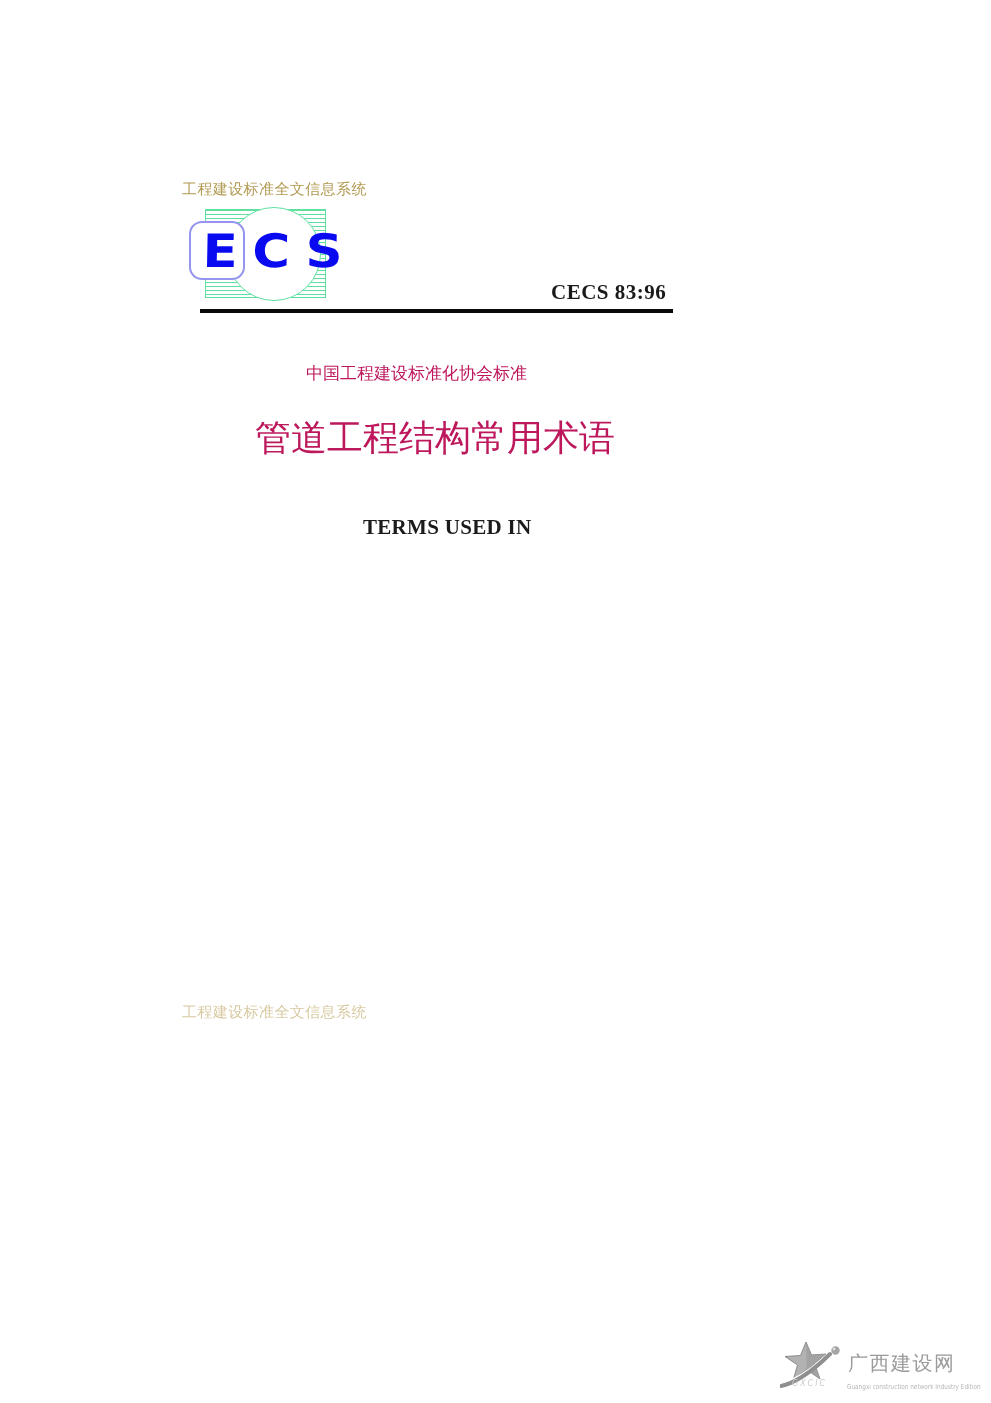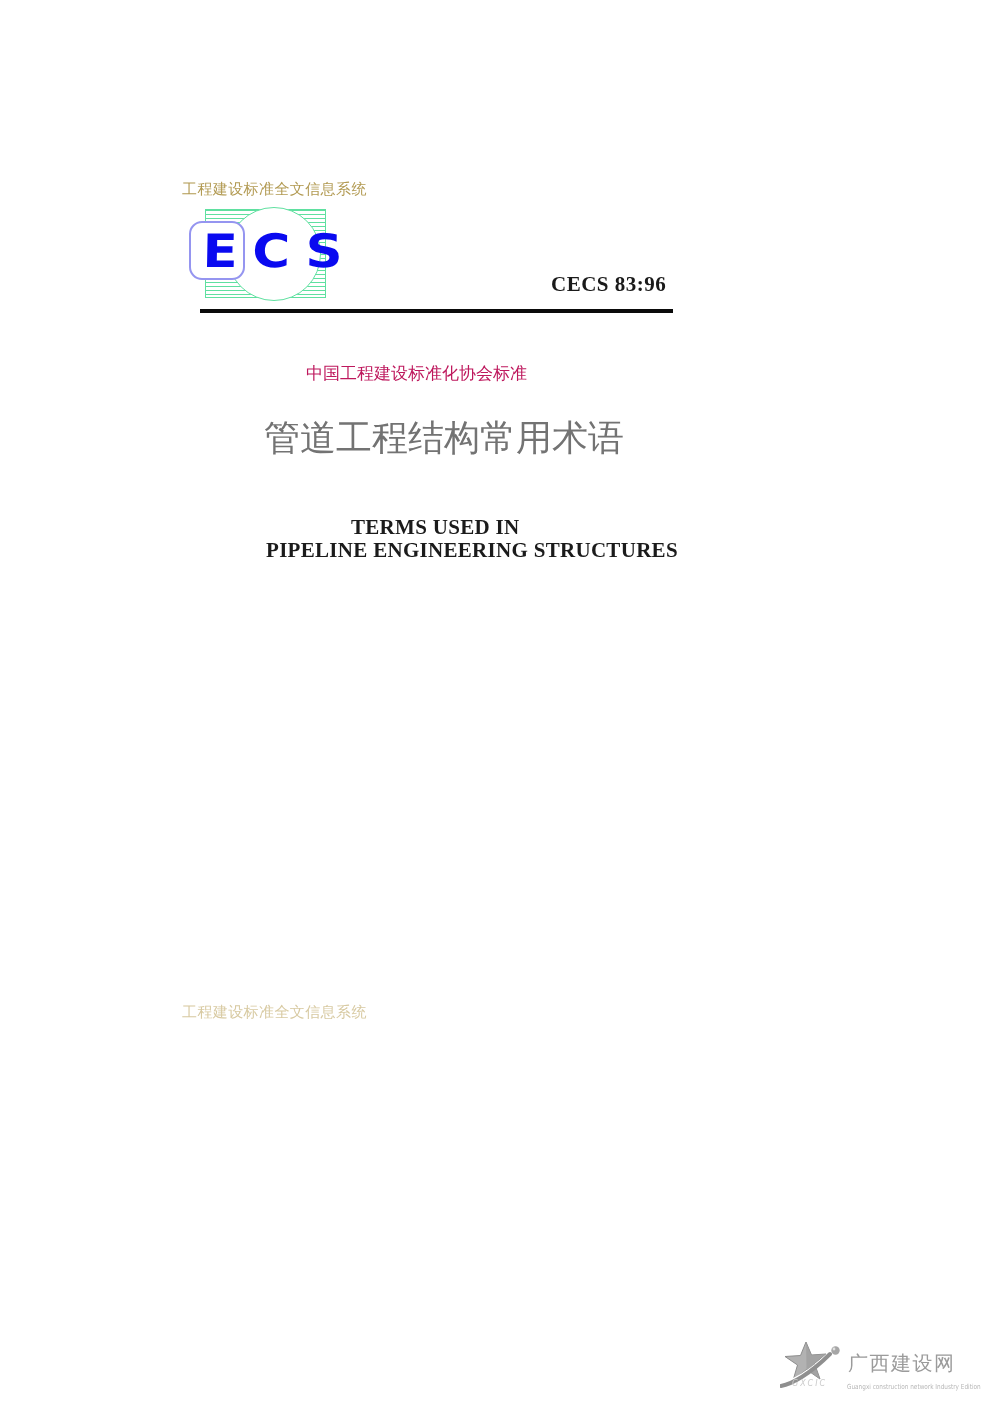--- a/index.html
+++ b/index.html
@@ -43,38 +43,38 @@
     position: absolute; left: 15px; top: 22px;
     font-family: "DejaVu Sans", sans-serif;
     font-weight: 800; font-size: 46px; line-height: 1;
     letter-spacing: 13px; white-space: nowrap;
     transform: scaleX(1.12) skewX(-1deg); transform-origin: 0 0;
   }
 
   
   .rule { position: absolute; left: 200px; top: 309px; width: 473px; height: 4px; }
   .std-code {
-    position: absolute; left: 551px; top: 272px;
+    position: absolute; left: 551px; top: 280px;
     font-size: 21px; font-weight: 700; letter-spacing: 0.5px; white-space: nowrap;
   }
 
   
   .assoc {
     position: absolute; left: 306px; top: 362px;
     font-size: 17px; color: #be185d; white-space: nowrap;
   }
   .main-title {
-    position: absolute; left: 264px; top: 414px; margin: 0;
-    font-size: 36px; font-weight: 400; color: #737373; white-space: nowrap;
+    position: absolute; left: 255px; top: 414px; margin: 0;
+    font-size: 36px; font-weight: 400; color: #be185d; white-space: nowrap;
   }
   .eng {
     position: absolute; font-size: 21px; font-weight: 700;
     letter-spacing: 0.3px; color: #1b1b1b; white-space: nowrap;
   }
-  .eng1 { left: 351px; top: 515px; }
+  .eng1 { left: 363px; top: 515px; }
   .eng2 { left: 266px; top: 538px; }
 
   
   .emblem { position: absolute; left: 350px; top: 672px; width: 162px; height: 163px; }
   .quad { position: absolute; width: 50%; height: 50%; }
   .quad.tl { left: 0; top: 0; }
   .quad.tr { right: 0; top: 0; }
   .quad.bl { left: 0; bottom: 0; }
   .quad.br { right: 0; bottom: 0; }
   .emblem-circle {
@@ -124,21 +124,20 @@
   <div class="std-code">CECS 83:96</div>
 
   <div class="rule" style="background-color: rgb(10, 10, 10);"></div>
 
   <div class="assoc">中国工程建设标准化协会标准</div>
 
   <h1 class="main-title">管道工程结构常用术语</h1>
 
   <div class="eng eng1">TERMS USED IN</div>
 
-  <div class="eng eng2">PIPELINE ENGINEERING STRUCTURES</div>
 
 
   <div class="sys-label bottom" style="color: rgb(216, 202, 162);">工程建设标准全文信息系统</div>
 
   <div class="watermark">
     <svg class="star-svg" viewBox="0 0 62 50" xmlns="http://www.w3.org/2000/svg">
       <path d="M26 1 L31.5 14 L46 13 L34.5 22.5 L40 38 L26.5 28.5 L13 39.5 L17.5 24 L5 15.5 L20.5 14.5 Z" fill="#b2b2b2" stroke="#8d8d8d" stroke-width="1" stroke-linejoin="round"></path>
       <path d="M26 1 L31.5 14 L46 13 L34.5 22.5 L40 38 L26.5 28.5 Z" fill="#9c9c9c" opacity="0.7"></path>
       <path d="M1 42 C 12 40, 30 31, 49 12" fill="none" stroke="#ffffff" stroke-width="2.2" stroke-linecap="round"></path>
       <path d="M1 45 C 12 43, 30 33, 50 13" fill="none" stroke="#8f8f8f" stroke-width="4" stroke-linecap="round"></path>

